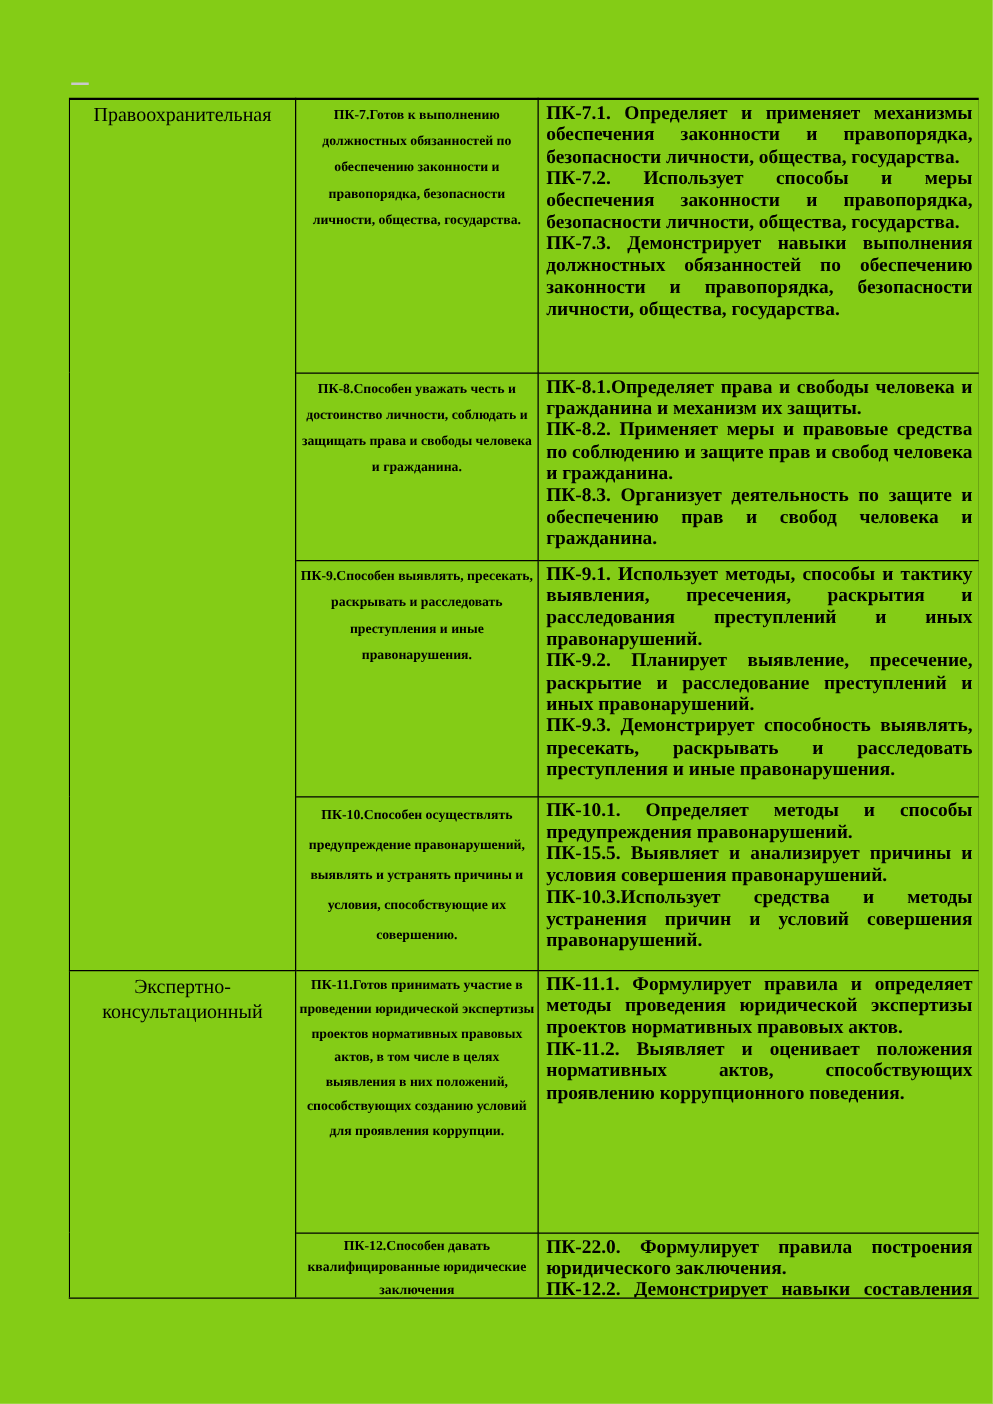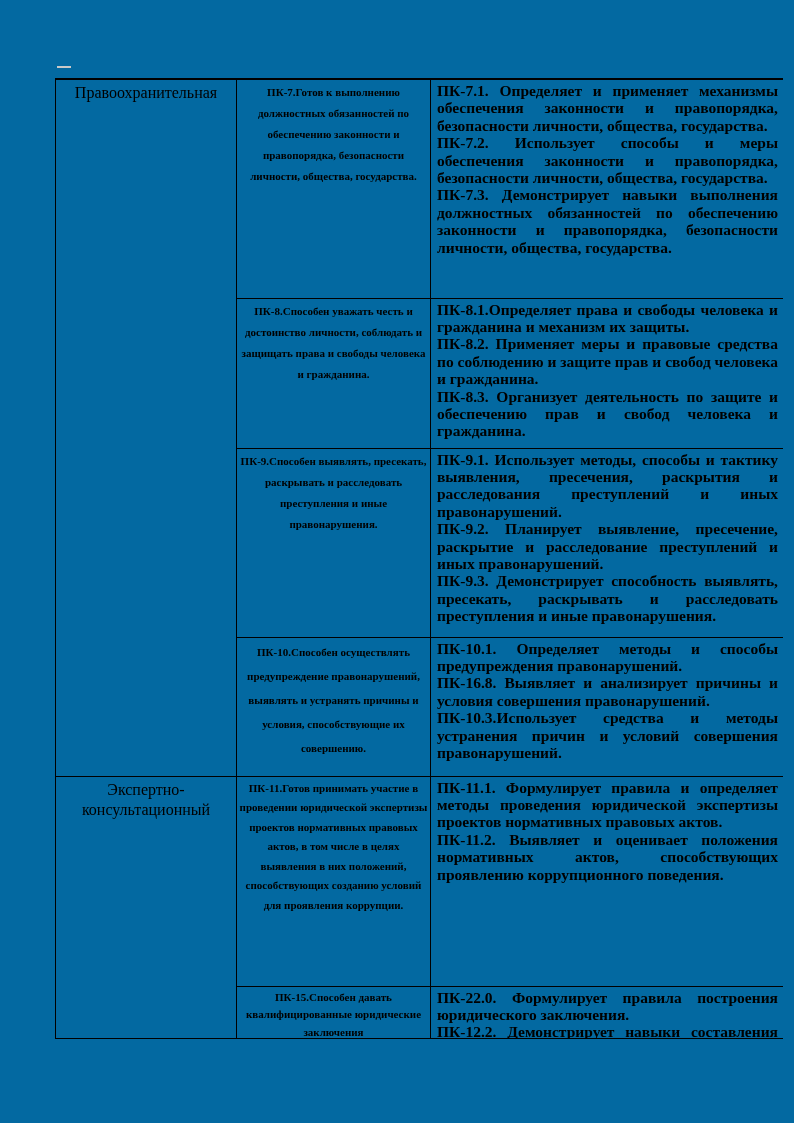--- a/index.html
+++ b/index.html
@@ -2,21 +2,21 @@
 <html><head>
 <meta charset="utf-8">
 <style>
   html,body { margin:0; padding:0; }
   body {
     width:794px; height:1123px; background:#ffffff;
     font-family:"Liberation Serif","DejaVu Serif",serif;
     color:#000;
     -webkit-font-smoothing:antialiased;
   }
-  .page { position:relative; width:794px; height:1123px; background:#0369a1; overflow:hidden; }
+  .page { position:relative; width:794px; height:1123px; background:#84cc16; overflow:hidden; }
   .artifact { position:absolute; left:57px; top:66px; width:14px; height:2px; background:#c9c9c9; }
   .tbl-wrap {
     position:absolute; left:55px; top:78px; width:728px; height:960px;
     overflow:hidden; border-bottom:1.5px solid #000;
   }
   table.cmp {
     border-collapse:collapse; table-layout:fixed; width:728px;
     border:1px solid #000; border-top:2px solid #000;
   }
   table.cmp td { border:1px solid #000; vertical-align:top; overflow:hidden; }
@@ -70,36 +70,36 @@
           <p>ПК-9.1. Использует методы, способы и тактику выявления, пресечения, раскрытия и расследования преступлений и иных правонарушений.</p>
           <p>ПК-9.2. Планирует выявление, пресечение, раскрытие и расследование преступлений и иных правонарушений.</p>
           <p>ПК-9.3. Демонстрирует способность выявлять, пресекать, раскрывать и расследовать преступления и иные правонарушения.</p>
         </td>
       </tr>
 
       <tr style="height:139px;">
         <td class="c2 lh17">ПК-10.Способен осуществлять предупреждение правонарушений, выявлять и устранять причины и условия, способствующие их совершению.</td>
         <td class="c3">
           <p>ПК-10.1. Определяет методы и способы предупреждения правонарушений.</p>
-          <p>ПК-16.8. Выявляет и анализирует причины и условия совершения правонарушений.</p>
+          <p>ПК-15.5. Выявляет и анализирует причины и условия совершения правонарушений.</p>
           <p>ПК-10.3.Использует средства и методы устранения причин и условий совершения правонарушений.</p>
         </td>
       </tr>
 
       <tr style="height:210px;">
         <td class="c1" rowspan="2">Экспертно-консультационный</td>
         <td class="c2 lh195">ПК-11.Готов принимать участие в проведении юридической экспертизы проектов нормативных правовых актов, в том числе в целях выявления в них положений, способствующих созданию условий для проявления коррупции.</td>
         <td class="c3">
           <p>ПК-11.1. Формулирует правила и определяет методы проведения юридической экспертизы проектов нормативных правовых актов.</p>
           <p>ПК-11.2. Выявляет и оценивает положения нормативных актов, способствующих проявлению коррупционного поведения.</p>
         </td>
       </tr>
 
       <tr style="height:55px;">
-        <td class="c2 lh175">ПК-15.Способен давать квалифицированные юридические заключения</td>
+        <td class="c2 lh175">ПК-12.Способен давать квалифицированные юридические заключения</td>
         <td class="c3">
           <p>ПК-22.0. Формулирует правила построения юридического заключения.</p>
           <p class="jlast">ПК-12.2. Демонстрирует навыки составления</p>
         </td>
       </tr>
     </tbody>
       </table>
   </div>
 </div>
 

